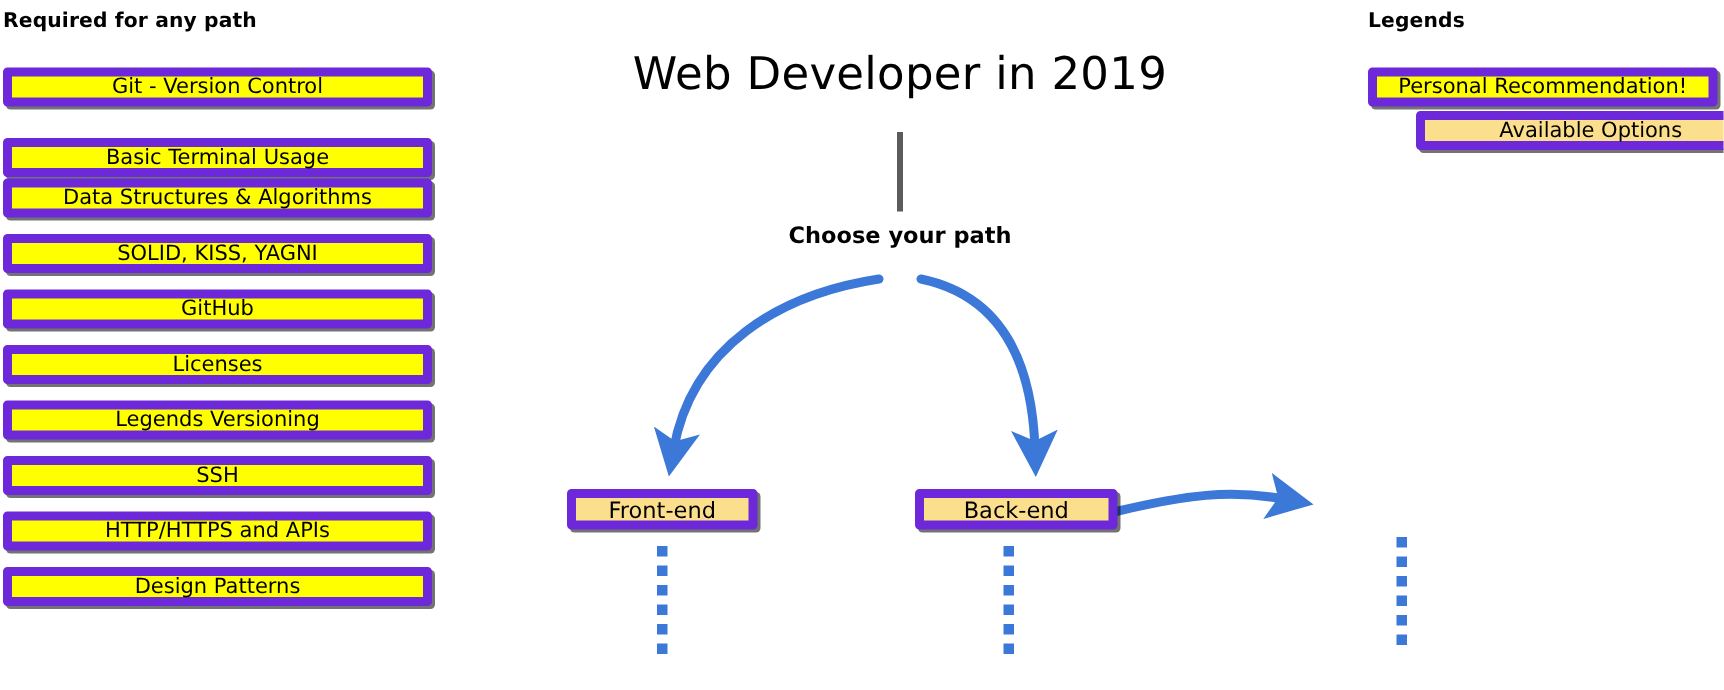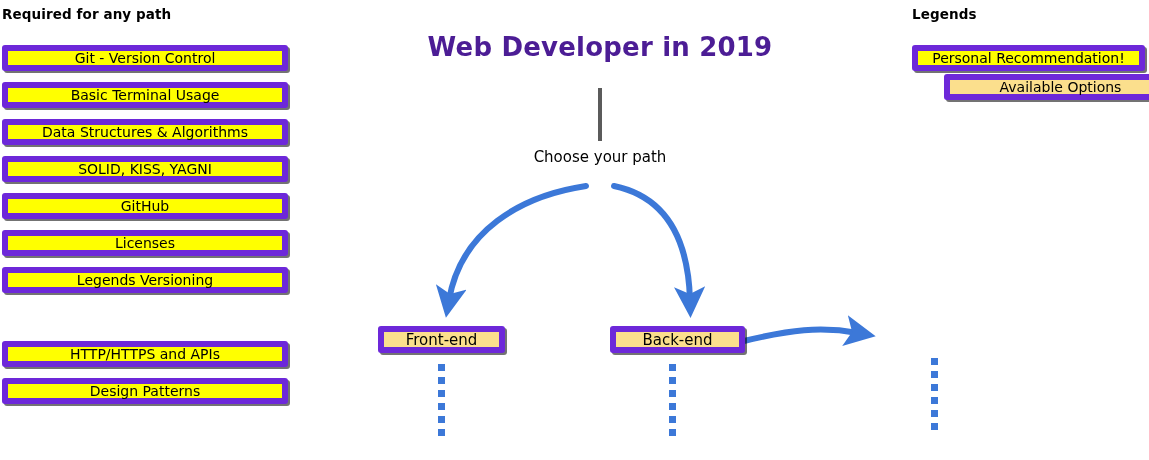--- a/index.html
+++ b/index.html
@@ -71,24 +71,24 @@
   #legend-box-1 { top: 74px; margin-left: 32px; }
 
   
   #diagram-title {
     position: absolute;
     left: 400px;
     top: 32px;
     width: 400px;
     text-align: center;
     font-family: "DejaVu Sans", sans-serif;
-    font-weight: bold;
-    font-size: 26px;
+    font-weight: normal;
+    font-size: 30px;
     letter-spacing: 0.2px;
-    color: #4c1d95;
+    color: #000000;
     white-space: nowrap;
   }
 
   
   #title-stem {
     position: absolute;
     left: 598px;
     top: 88px;
     width: 4px;
     height: 53px;
@@ -96,21 +96,21 @@
   }
 
   
   #choose-path-label {
     position: absolute;
     left: 450px;
     top: 148px;
     width: 300px;
     text-align: center;
     font-family: "DejaVu Sans", sans-serif;
-    font-weight: normal;
+    font-weight: bold;
     font-size: 15px;
     color: #000000;
     white-space: nowrap;
   }
 
   
   .path-node {
     height: 27px;
     font-size: 15px;
   }
@@ -146,37 +146,40 @@
 </head>
 <body>
 
 <div class="canvas">
 
   <div class="section-heading" id="required-heading">Required for any path</div>
 
   <div class="sketch-box yellow req-box" style="top:45px">
     <span>Git - Version Control</span>
   </div>
-  <div class="sketch-box yellow req-box" style="top:82px">
+  <div class="sketch-box yellow req-box" style="top:92px">
     <span>Basic Terminal Usage</span>
   </div>
   <div class="sketch-box yellow req-box" style="top:119px">
     <span>Data Structures &amp; Algorithms</span>
   </div>
   <div class="sketch-box yellow req-box" style="top:156px">
     <span>SOLID, KISS, YAGNI</span>
   </div>
   <div class="sketch-box yellow req-box" style="top:193px">
     <span>GitHub</span>
   </div>
   <div class="sketch-box yellow req-box" style="top:230px">
     <span>Licenses</span>
   </div>
   <div class="sketch-box yellow req-box" style="top:267px">
     <span>Legends Versioning</span>
+  </div>
+  <div class="sketch-box yellow req-box" style="top:304px">
+    <span>SSH</span>
   </div>
   <div class="sketch-box yellow req-box" style="top:341px">
     <span>HTTP/HTTPS and APIs</span>
   </div>
   <div class="sketch-box yellow req-box" style="top:378px">
     <span>Design Patterns</span>
   </div>
 
   <div id="diagram-title">Web Developer in 2019</div>
 

